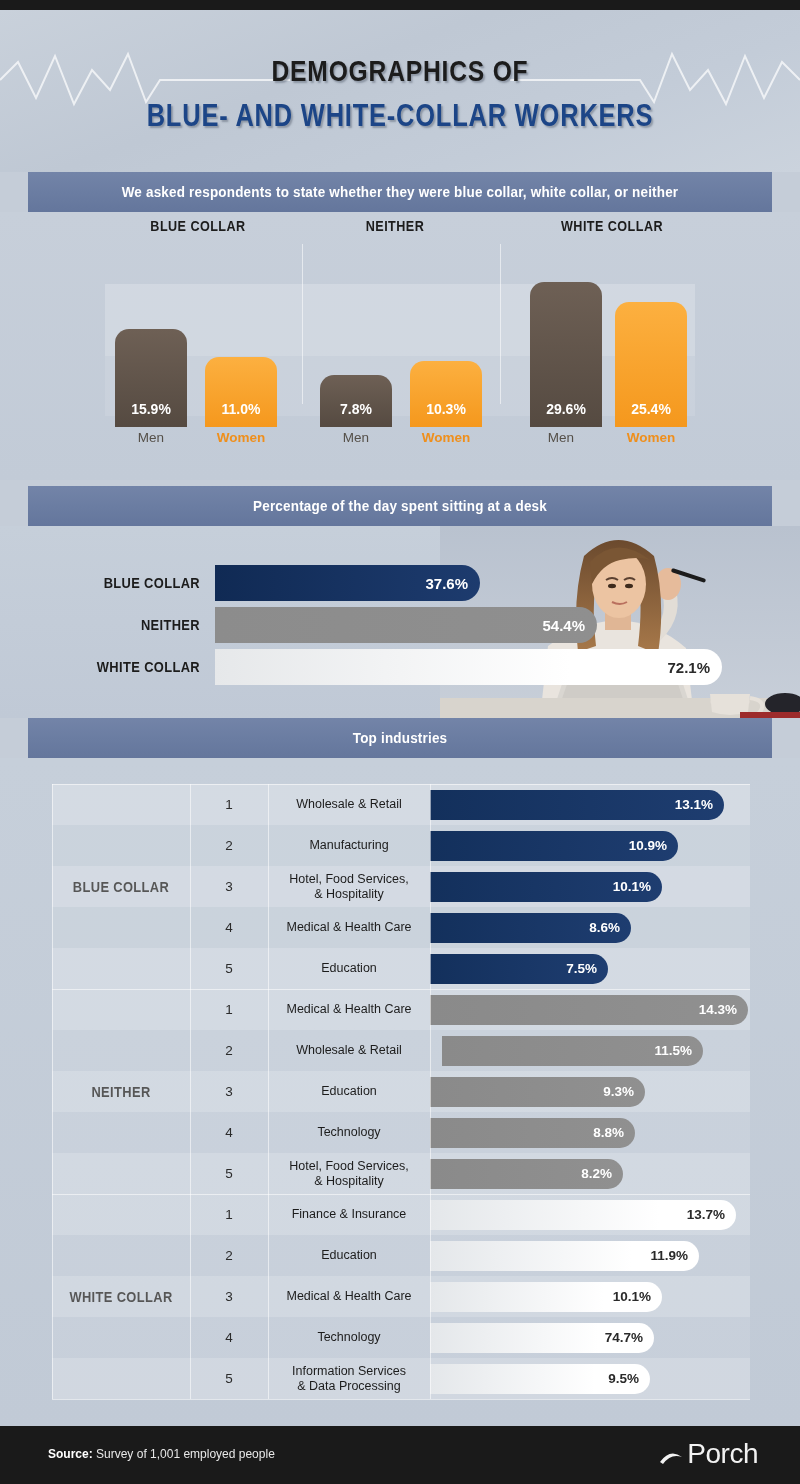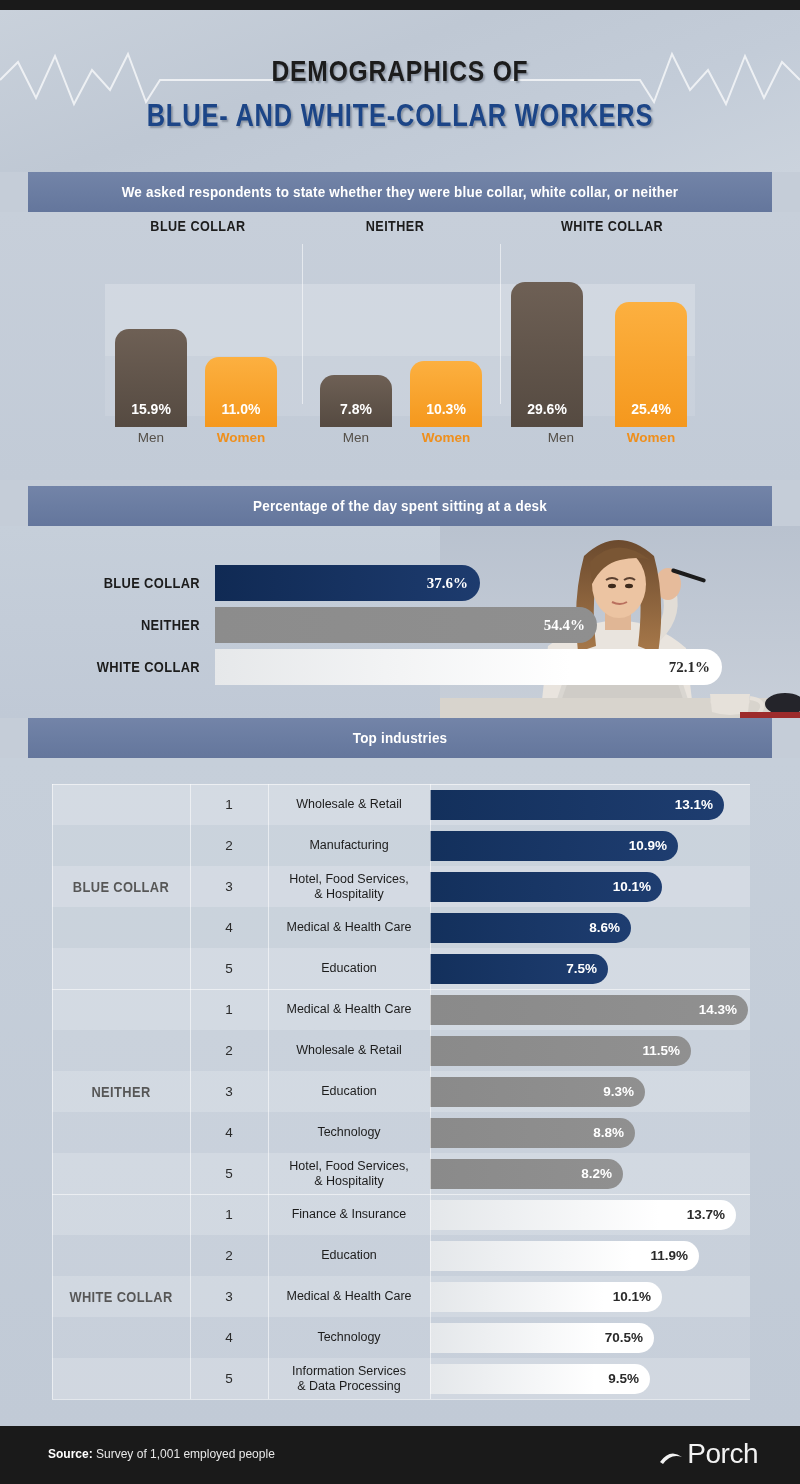--- a/index.html
+++ b/index.html
@@ -90,21 +90,21 @@
     display:flex; align-items:center; justify-content:flex-end;
     font-size:14px; font-weight:bold; color:#1c1c1c; letter-spacing:.4px;
     font-family:"Liberation Sans Narrow","Liberation Sans",sans-serif;
     transform:scaleX(0.92); transform-origin:right;
   }
   .sbar {
     position:absolute; left:215px; top:0; height:36px; border-radius:0 18px 18px 0;
     display:flex; align-items:center; justify-content:flex-end;
   }
   .sbar span { padding-right:12px; font-size:15px; font-weight:bold;
-               font-family:Liberation Serif, serif; }
+               font-family:Liberation Sans, sans-serif; }
   .sbar.blue   { background:linear-gradient(90deg,#102a54 0%,#1d3b6e 100%); }
   .sbar.blue span { color:#fff; }
   .sbar.gray   { background:linear-gradient(90deg,#8c8c8c 0%,#8f8f8f 100%); }
   .sbar.gray span { color:#fff; }
   .sbar.white  { background:linear-gradient(90deg,#e6e8ea 0%,#ffffff 70%); }
   .sbar.white span { color:#2a2a2a; }
 
   
   .sec3 { position:absolute; top:758px; left:0; width:800px; height:668px;
           background:linear-gradient(180deg,#c6cfda 0%,#c1cad6 100%); }
@@ -190,21 +190,21 @@
         <div class="val">11.0%</div>
       </div>
 
       <div class="gbar men" style="left:320px; height:52px;">
         <div class="val">7.8%</div>
       </div>
       <div class="gbar women" style="left:410px; height:66px;">
         <div class="val">10.3%</div>
       </div>
 
-      <div class="gbar men" style="left:511px; height:145px;">
+      <div class="gbar men" style="left:530px; height:145px;">
         <div class="val">29.6%</div>
       </div>
       <div class="gbar women" style="left:615px; height:125px;">
         <div class="val">25.4%</div>
       </div>
     </div>
 
     <div class="gcat men" style="left:115px; top:218px;">Men</div>
     <div class="gcat women" style="left:205px; top:218px;">Women</div>
     <div class="gcat men" style="left:320px; top:218px;">Men</div>
@@ -364,21 +364,21 @@
                 <span>14.3%</span>
               </div>
             </div>
           </div>
           <div class="trow">
             <div class="c-cat rowshade-b" style="height:41px;"></div>
             <div style="width:138px;"></div>
             <div class="c-rank rowshade-b">2</div>
             <div class="c-ind rowshade-b">Wholesale &amp; Retail</div>
             <div class="c-bar rowshade-b">
-              <div class="tbar gray" style="width:261px;">
+              <div class="tbar gray" style="width:261px;margin-left:12px;">
                 <span>11.5%</span>
               </div>
             </div>
           </div>
           <div class="trow">
             <div class="c-cat rowshade-a" style="height:41px;"></div>
             <div style="width:138px;"></div>
             <div class="c-rank rowshade-a">3</div>
             <div class="c-ind rowshade-a">Education</div>
             <div class="c-bar rowshade-a">
@@ -445,21 +445,21 @@
               </div>
             </div>
           </div>
           <div class="trow">
             <div class="c-cat rowshade-b" style="height:41px;"></div>
             <div style="width:138px;"></div>
             <div class="c-rank rowshade-b">4</div>
             <div class="c-ind rowshade-b">Technology</div>
             <div class="c-bar rowshade-b">
               <div class="tbar white" style="width:224px;">
-                <span>70.5%</span>
+                <span>74.7%</span>
               </div>
             </div>
           </div>
           <div class="trow">
             <div class="c-cat rowshade-a" style="height:41px;"></div>
             <div style="width:138px;"></div>
             <div class="c-rank rowshade-a">5</div>
             <div class="c-ind rowshade-a">Information Services<br>&amp; Data Processing</div>
             <div class="c-bar rowshade-a">
               <div class="tbar white" style="width:220px;">

